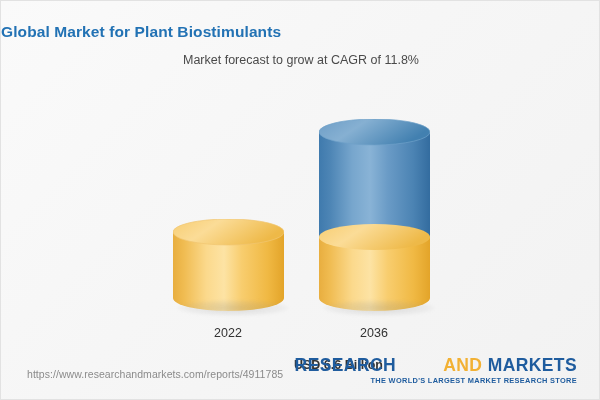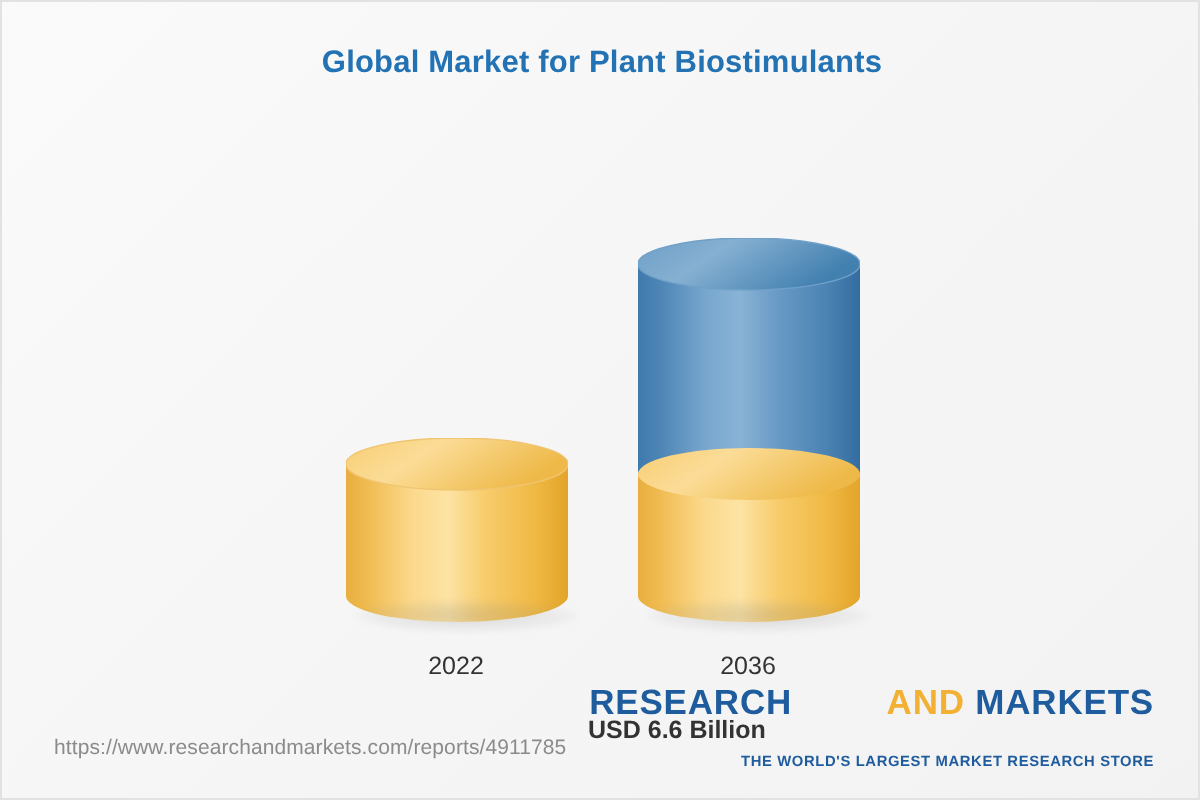--- a/index.html
+++ b/index.html
@@ -21,21 +21,21 @@
     border: 1px solid #e2e2e2;
     background: linear-gradient(135deg, #fafafa 0%, #f6f6f6 45%, #f2f2f2 100%);
     overflow: hidden;
   }
   
   #chart-title {
     position: absolute;
     top: 22px;
     left: 0;
     width: 600px;
-    text-align: center;
+    text-align: left;
     font-size: 15.5px;
     font-weight: bold;
     color: #2272b4;
     letter-spacing: 0.1px;
   }
   #chart-subtitle {
     position: absolute;
     top: 52px;
     left: 0;
     width: 600px;
@@ -116,34 +116,35 @@
   #brand-wordmark {
     font-size: 17.5px;
     font-weight: bold;
     letter-spacing: 0.4px;
     line-height: 1.05;
     white-space: nowrap;
   }
   .wm-dark { color: #1f5c9e; }
   .wm-gold { color: #f2b134; margin-left: 42px; }
   #brand-tagline {
-    margin-top: 16px;
+    margin-top: 2px;
     font-size: 7.4px;
     font-weight: bold;
     letter-spacing: 0.32px;
     color: #1f5c9e;
     white-space: nowrap;
   }
 </style>
 </head>
 <body>
 
 <div id="infographic">
 
   <div id="chart-title">Global Market for Plant Biostimulants</div>
+  <div id="chart-subtitle">Market forecast to grow at CAGR of 11.8%</div>
 
   <div id="plot-area">
 
     <div class="bar-group" id="bar-group-2022">
 
       <div class="cylinder-wrap" style="bottom:35px; height:92px;">
         <div class="cyl-shadow"></div>
         <svg width="111" height="92" viewBox="0 0 111 92">
           <defs>
             <linearGradient id="goldBody" x1="0" y1="0" x2="1" y2="0">

